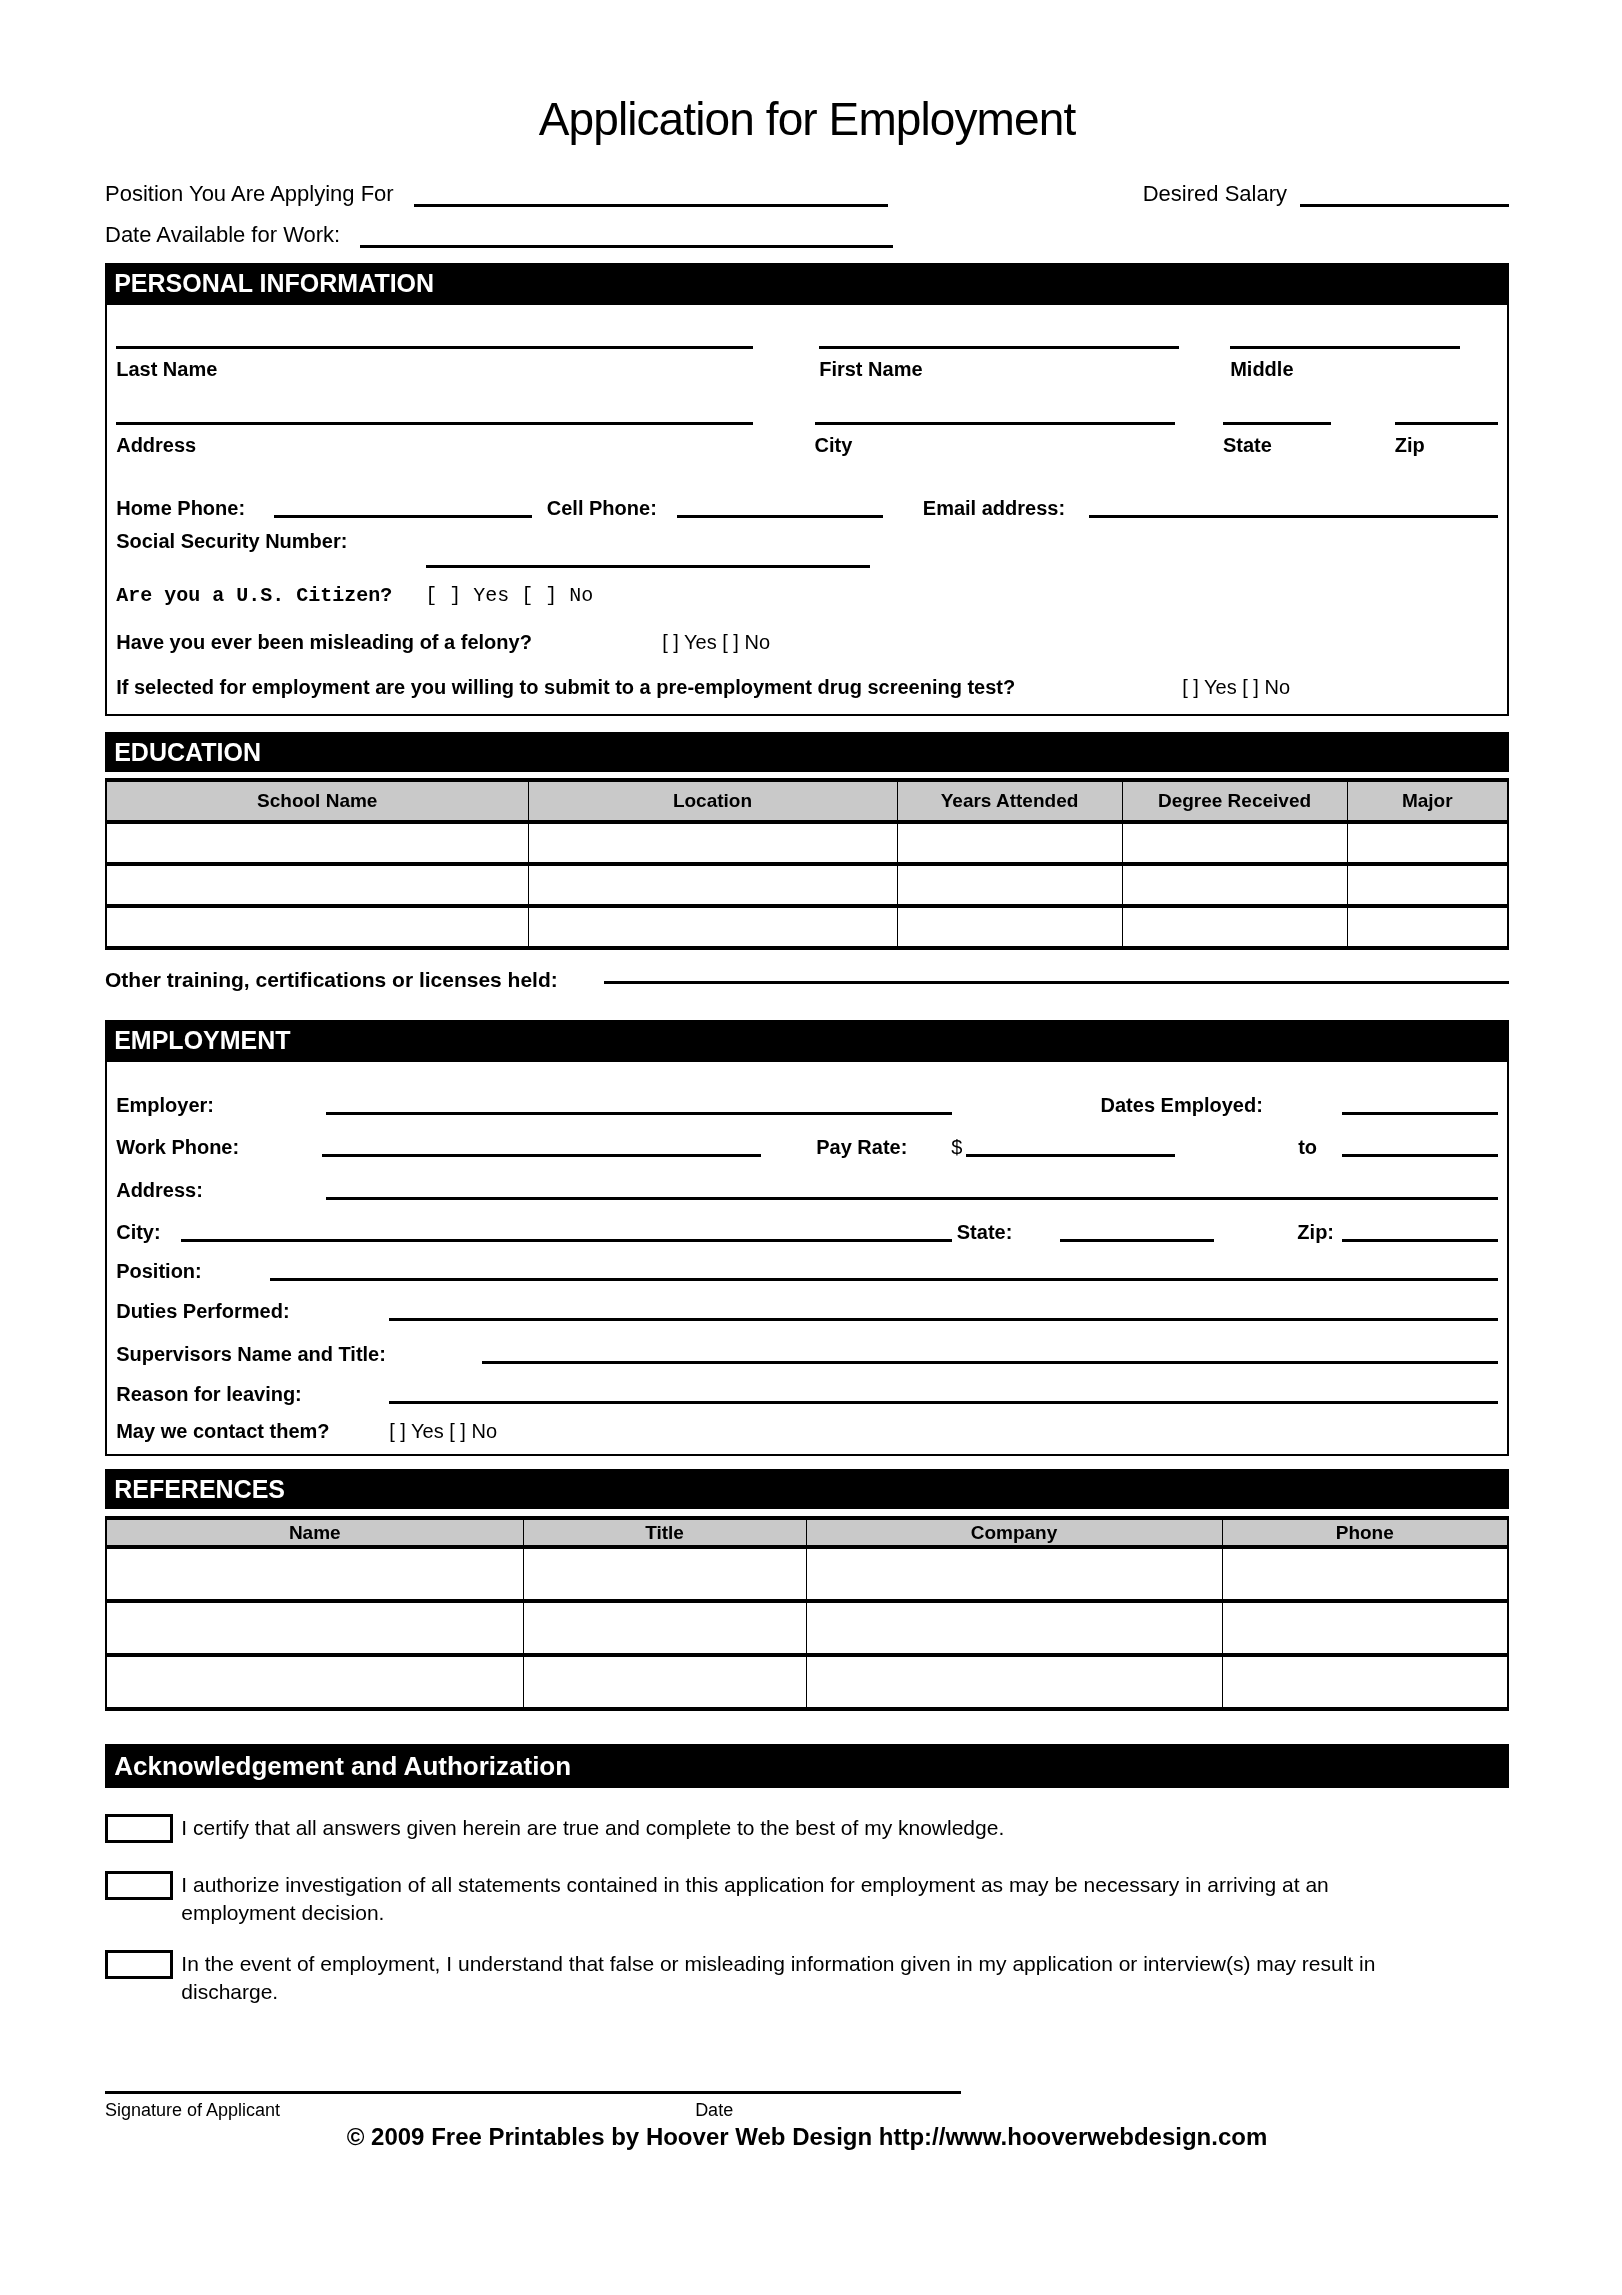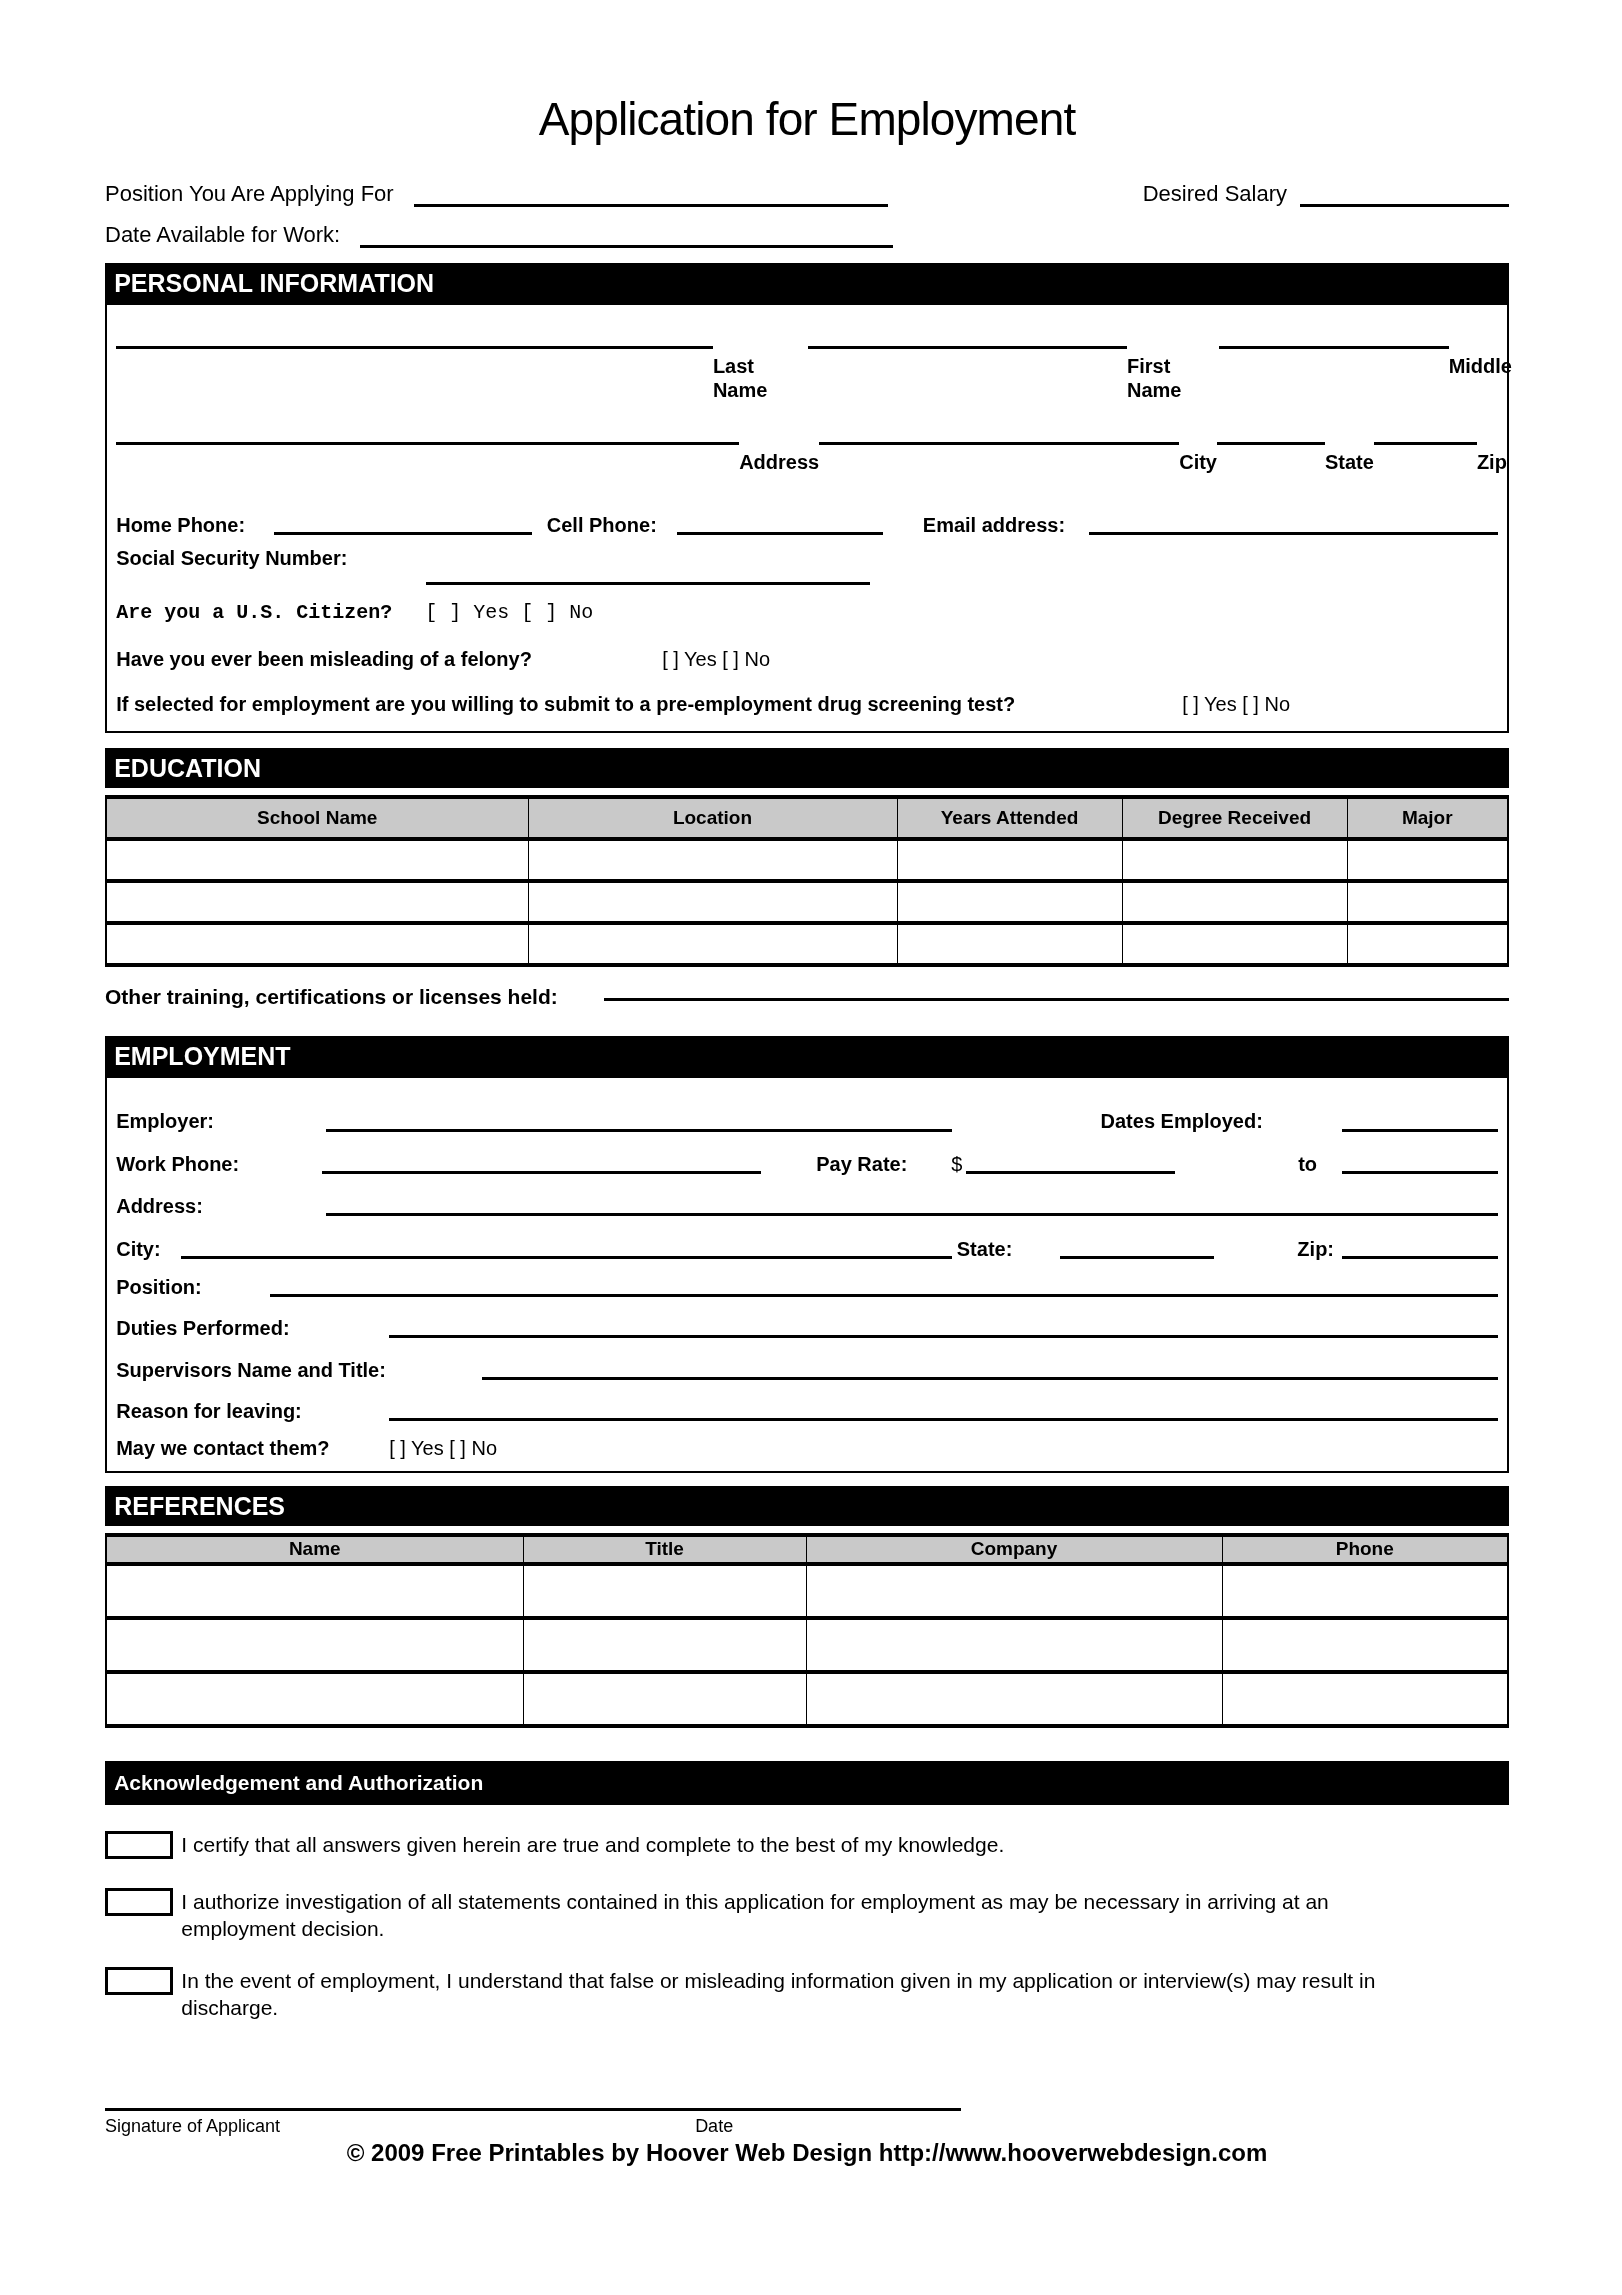--- a/index.html
+++ b/index.html
@@ -43,21 +43,21 @@
     line-height: 40px;
     padding-left: 9.2px;
     letter-spacing: 0px;
   }
   .bx { border: 2.8px solid #000; padding: 0 9.2px 14.7px 9.2px; }
 
   .lbl { font-weight: bold; font-size: 20px; line-height: 24px; }
   .txt { font-weight: normal; font-size: 20px; line-height: 24px; }
 
   .cellrow { display: flex; }
-  .cell { display: flex; flex-direction: row; }
+  .cell { display: flex; flex-direction: column; }
   .cell .cl { border-bottom: 3.7px solid #000; height: 3.7px; }
   .cell .lbl { margin-top: 8.3px; }
 
   .inrow { display: flex; align-items: flex-end; }
   .inrow .ln { margin-bottom: 1.8px; }
 
   table { border-collapse: collapse; width: 100%; table-layout: fixed; }
   table { border: 2.8px solid #000; }
   th, td { border-left: 1.8px solid #000; border-right: 1.8px solid #000; border-top: 4.6px solid #000; border-bottom: 4.6px solid #000; }
   th { background: #c9c9c9; font-size: 19px; font-weight: bold; text-align: center; }
@@ -309,21 +309,21 @@
         </tr>
         <tr>
           <td></td>
             <td></td>
             <td></td>
             <td></td>
         </tr>
       </tbody>
     </table>
 
-    <div class="bar" style="margin-top:33px; height:44px; line-height:44px; font-size:21px;">Acknowledgement and Authorization</div>
+    <div class="bar" style="margin-top:33px; height:44px; line-height:44px; font-size:26px;">Acknowledgement and Authorization</div>
 
     <div class="ack-item" style="margin-top:26px;">
       <div class="chk"></div>
       <div class="ack-text">I certify that all answers given herein are true and complete to the best of my knowledge.</div>
     </div>
 
     <div class="ack-item" style="margin-top:28.5px;">
       <div class="chk"></div>
       <div class="ack-text">I authorize investigation of all statements contained in this application for employment as may be necessary in arriving at an employment decision.</div>
     </div>

